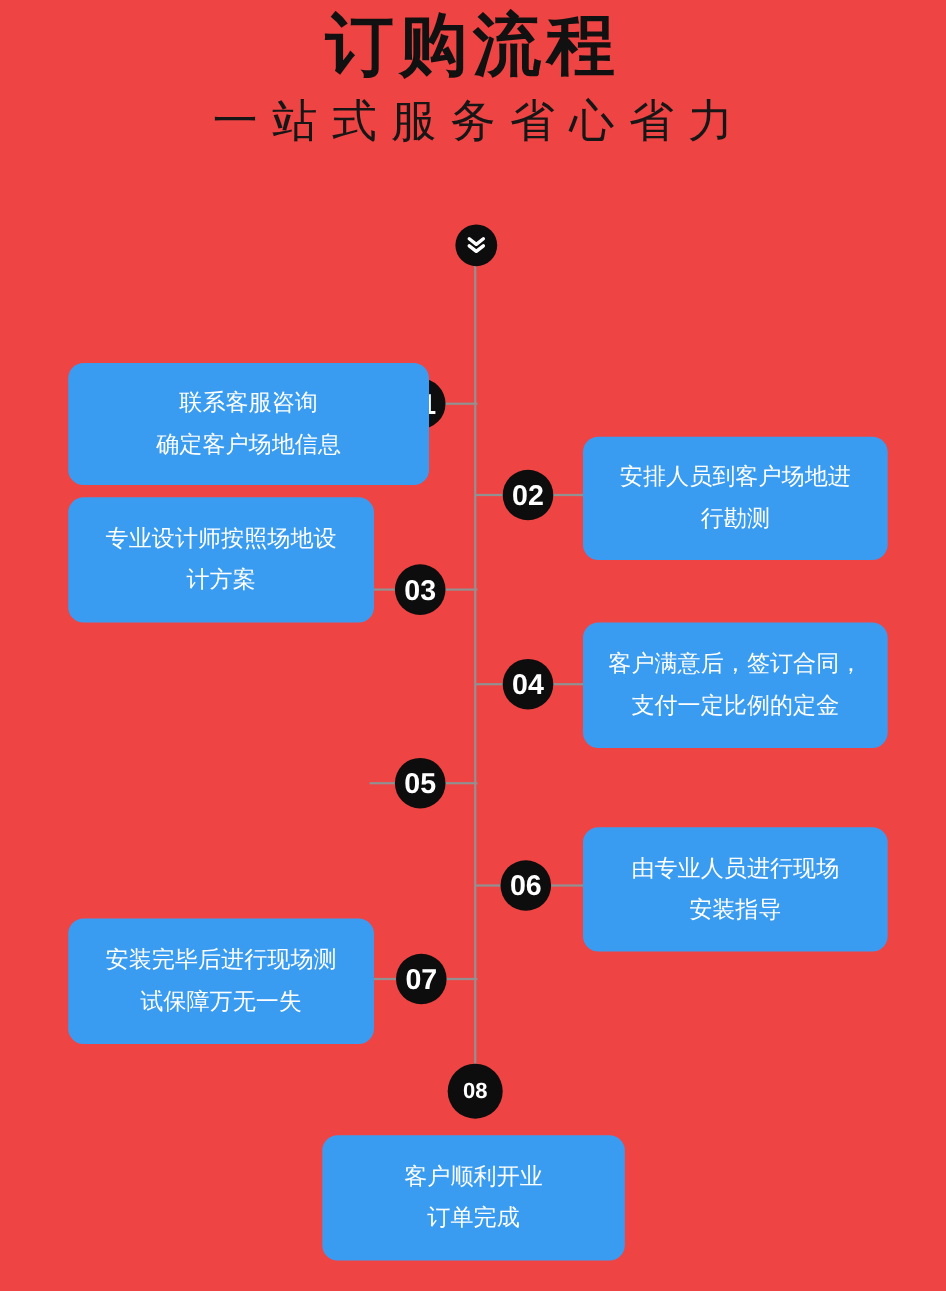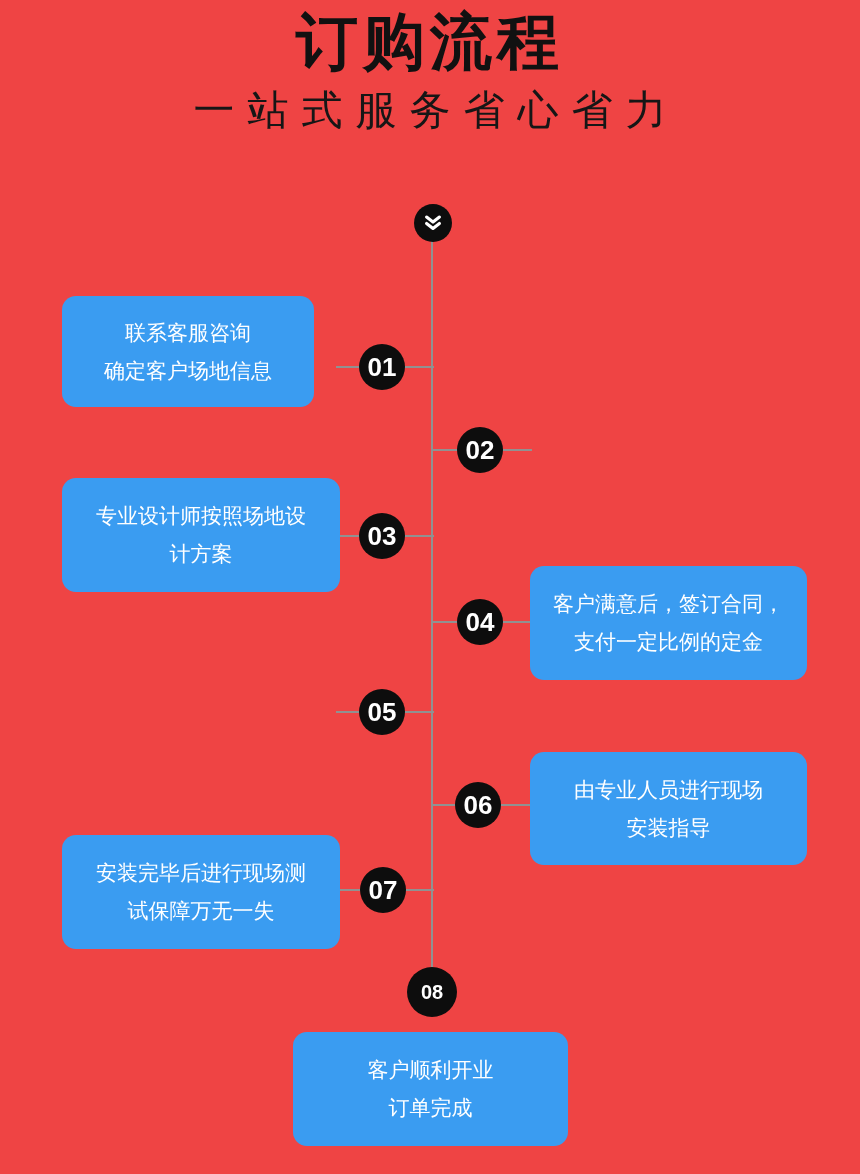--- a/index.html
+++ b/index.html
@@ -98,35 +98,39 @@
     <svg width="22" height="24" viewBox="0 0 24 24" fill="none" stroke="#ffffff" stroke-width="3.4" stroke-linecap="round" stroke-linejoin="round">
       <path d="M5 5.5 L12 11 L19 5.5"></path>
       <path d="M5 12.5 L12 18 L19 12.5"></path>
     </svg>
   </div>
 
   <div class="connector" style="left:336px;top:366px;width:98px;"></div>
   <div class="num-circle" style="left:359px;top:344px;">
     <span>01</span>
   </div>
-  <div class="step-box" style="left:62px;top:296px;width:252px;height:111px;">
+  <div class="step-box" style="left:62px;top:330px;width:328px;height:111px;">
     <span class="step-text">联系客服咨询
 确定客户场地信息</span>
   </div>
 
   <div class="connector" style="left:432px;top:449px;width:100px;"></div>
   <div class="num-circle" style="left:457px;top:427px;">
     <span>02</span>
   </div>
+  <div class="step-box" style="left:530px;top:397px;width:277px;height:112px;">
+    <span class="step-text">安排人员到客户场地进
+行勘测</span>
+  </div>
 
   <div class="connector" style="left:336px;top:535px;width:98px;"></div>
   <div class="num-circle" style="left:359px;top:513px;">
     <span>03</span>
   </div>
-  <div class="step-box" style="left:62px;top:478px;width:278px;height:114px;">
+  <div class="step-box" style="left:62px;top:452px;width:278px;height:114px;">
     <span class="step-text">专业设计师按照场地设
 计方案</span>
   </div>
 
   <div class="connector" style="left:432px;top:621px;width:100px;"></div>
   <div class="num-circle" style="left:457px;top:599px;">
     <span>04</span>
   </div>
   <div class="step-box" style="left:530px;top:566px;width:277px;height:114px;">
     <span class="step-text">客户满意后，签订合同，

